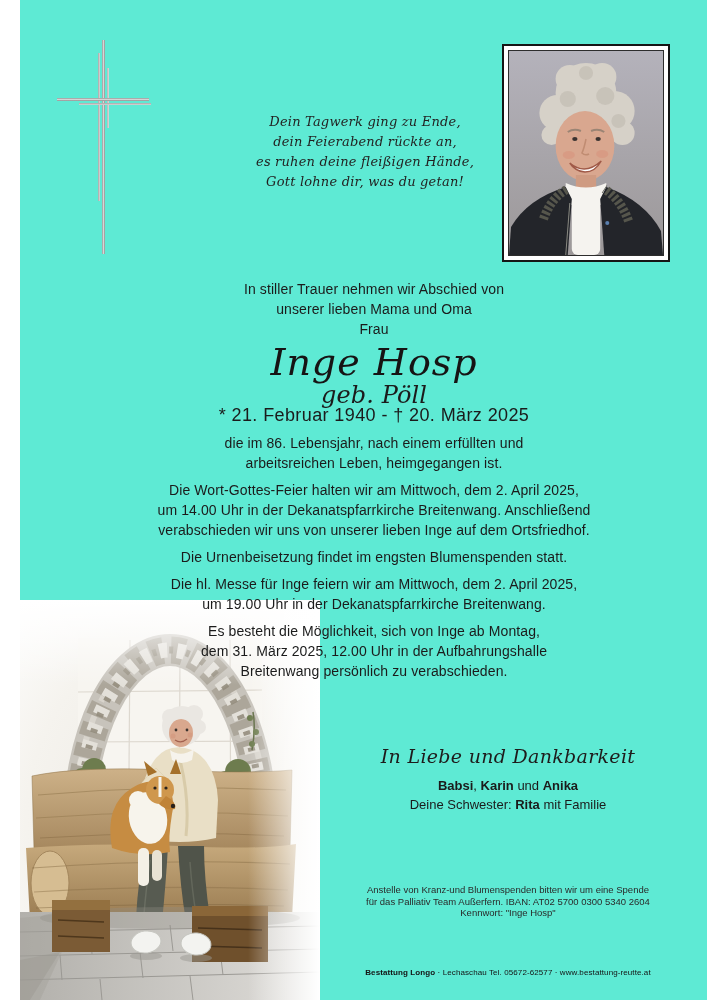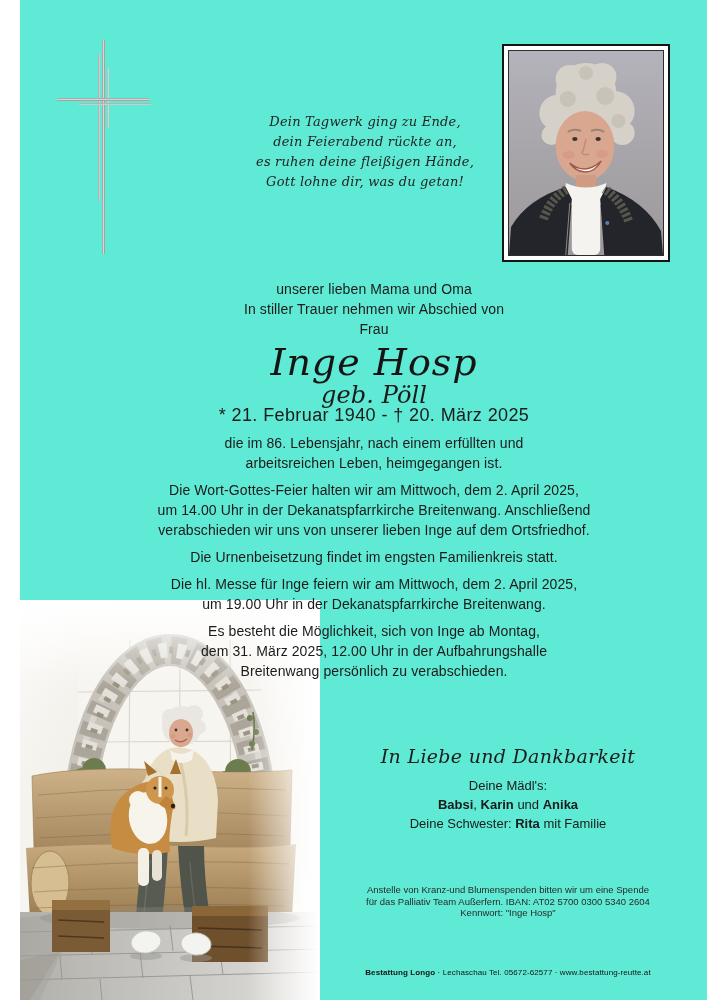--- a/index.html
+++ b/index.html
@@ -306,42 +306,41 @@
           <path d="M34 168 Q42 146 58 138"></path>
           <path d="M118 170 Q110 148 94 138"></path>
         </g>
         <line x1="60" y1="152" x2="56" y2="204" stroke="#8a8a82" stroke-width="1"></line>
         <circle cx="97" cy="172" r="2" fill="#5a7fae"></circle>
       </svg>
     </span>
   </div>
 
   <div class="main">
+    <div>In stiller Trauer nehmen wir Abschied von</div>
     <div>unserer lieben Mama und Oma</div>
-    <div>In stiller Trauer nehmen wir Abschied von</div>
     <div class="salutation">Frau</div>
     <div class="name">Inge Hosp</div>
     <div class="maiden">geb. Pöll</div>
     <div class="dates">* 21. Februar 1940 - † 20. März 2025</div>
     <div class="para-first">die im 86. Lebensjahr, nach einem erfüllten und</div>
     <div>arbeitsreichen Leben, heimgegangen ist.</div>
     <div class="para">Die Wort-Gottes-Feier halten wir am Mittwoch, dem 2. April 2025,</div>
     <div>um 14.00 Uhr in der Dekanatspfarrkirche Breitenwang. Anschließend</div>
     <div>verabschieden wir uns von unserer lieben Inge auf dem Ortsfriedhof.</div>
-    <div class="para">Die Urnenbeisetzung findet im engsten Familienkreis statt.</div>
+    <div class="para">Die Urnenbeisetzung findet im engsten Blumenspenden statt.</div>
     <div class="para">Die hl. Messe für Inge feiern wir am Mittwoch, dem 2. April 2025,</div>
     <div>um 19.00 Uhr in der Dekanatspfarrkirche Breitenwang.</div>
     <div class="para">Es besteht die Möglichkeit, sich von Inge ab Montag,</div>
     <div>dem 31. März 2025, 12.00 Uhr in der Aufbahrungshalle</div>
     <div>Breitenwang persönlich zu verabschieden.</div>
   </div>
 
   <div class="closing">
     <div class="tribute">In Liebe und Dankbarkeit</div>
-    <div>Deine Mädl's:</div>
     <div><span class="b">Babsi</span><span>, </span><span class="b">Karin</span><span> und </span><span class="b">Anika</span></div>
     <div><span>Deine Schwester: </span><span class="b">Rita</span><span> mit Familie</span></div>
   </div>
 
   <div class="donation">
     <div>Anstelle von Kranz-und Blumenspenden bitten wir um eine Spende</div>
     <div>für das Palliativ Team Außerfern. IBAN: AT02 5700 0300 5340 2604</div>
     <div>Kennwort: "Inge Hosp"</div>
   </div>
 

